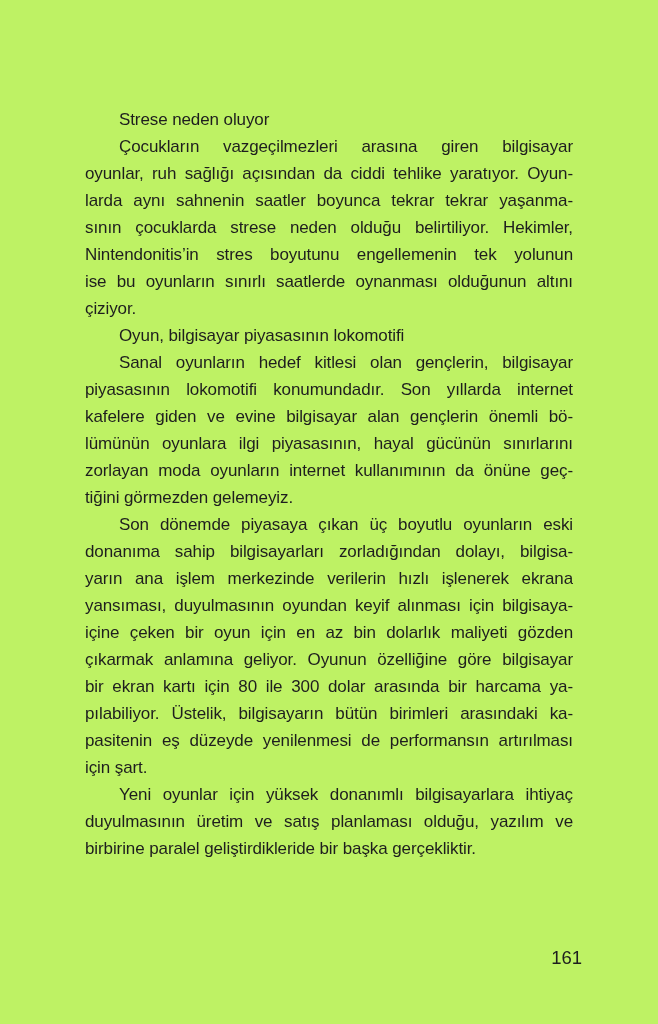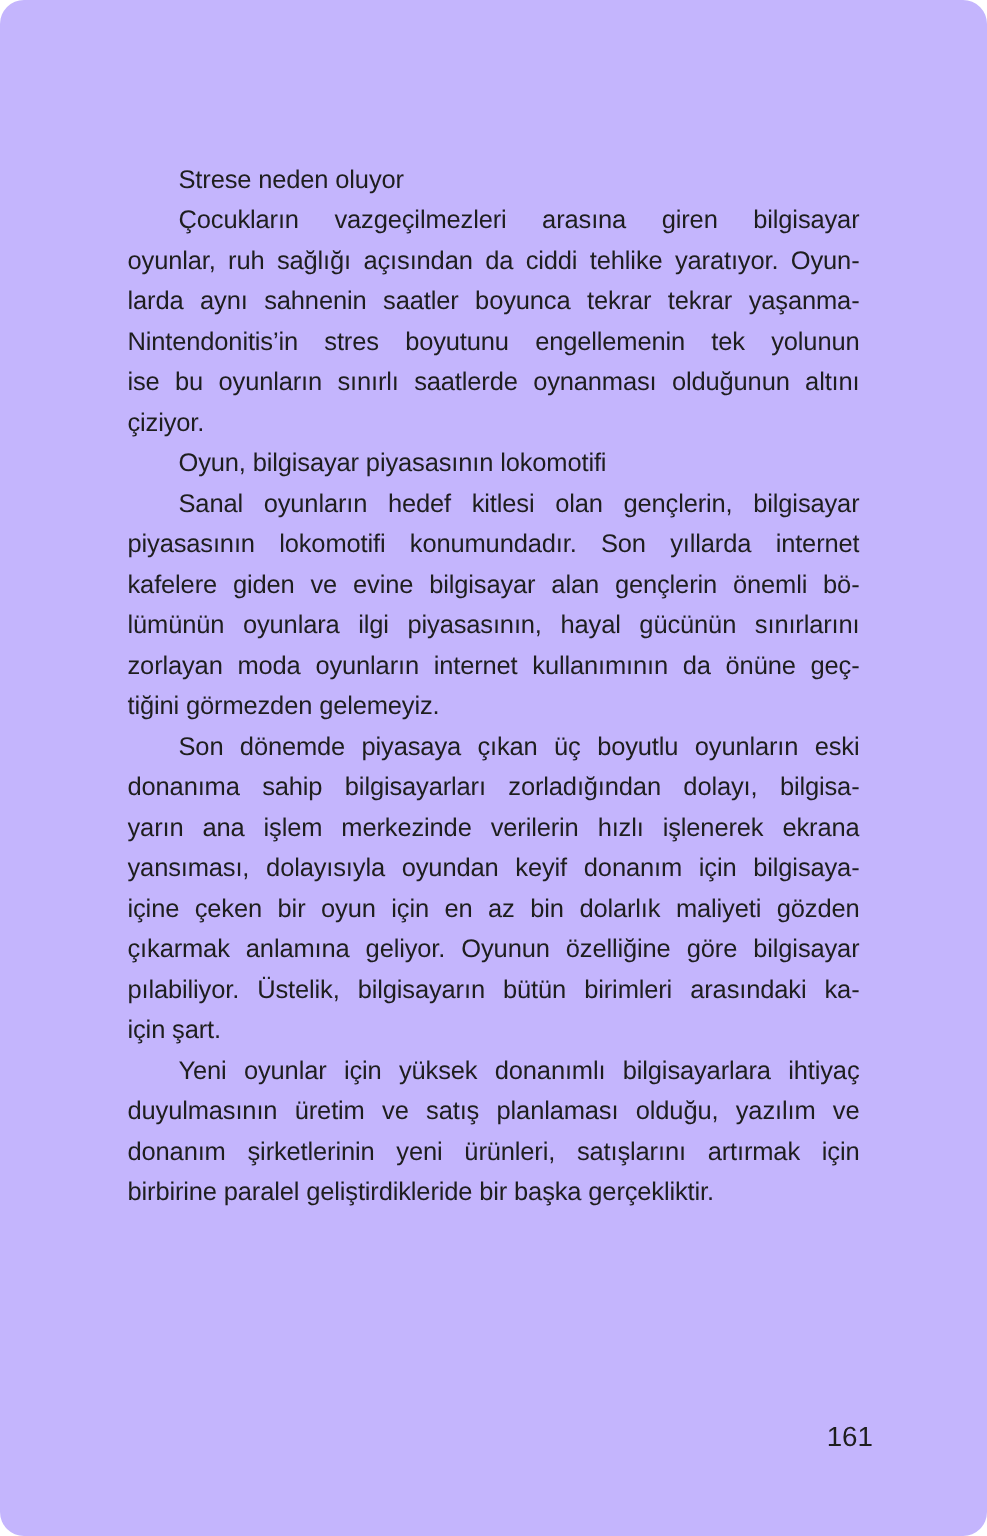--- a/index.html
+++ b/index.html
@@ -4,25 +4,24 @@
 <style>
   html, body {
     margin: 0;
     padding: 0;
     background: #ffffff;
   }
   .page {
     position: relative;
     width: 658px;
     height: 1024px;
-    background: #c4b5fd;
+    background: #bef264;
     overflow: hidden;
     font-family: "Liberation Sans", sans-serif;
     color: #1e1e1e;
-    border-radius: 16px;
   }
   .text-body {
     position: absolute;
     left: 85px;
     top: 106px;
     width: 488px;
     font-size: 17px;
     line-height: 27px;
     letter-spacing: -0.1px;
   }
@@ -53,46 +52,48 @@
 
 <div class="page">
   <div class="text-body" id="text-body">
       <div class="block heading">
         <div class="line first">Strese neden oluyor</div>
       </div>
       <div class="block paragraph">
         <div class="line first just">Çocukların vazgeçilmezleri arasına giren bilgisayar</div>
         <div class="line just">oyunlar, ruh sağlığı açısından da ciddi tehlike yaratıyor. Oyun-</div>
         <div class="line just">larda aynı sahnenin saatler boyunca tekrar tekrar yaşanma-</div>
+        <div class="line just">sının çocuklarda strese neden olduğu belirtiliyor. Hekimler,</div>
         <div class="line just">Nintendonitis’in stres boyutunu engellemenin tek yolunun</div>
         <div class="line just">ise bu oyunların sınırlı saatlerde oynanması olduğunun altını</div>
         <div class="line">çiziyor.</div>
       </div>
       <div class="block heading">
         <div class="line first">Oyun, bilgisayar piyasasının lokomotifi</div>
       </div>
       <div class="block paragraph">
         <div class="line first just">Sanal oyunların hedef kitlesi olan gençlerin, bilgisayar</div>
         <div class="line just">piyasasının lokomotifi konumundadır. Son yıllarda internet</div>
         <div class="line just">kafelere giden ve evine bilgisayar alan gençlerin önemli bö-</div>
         <div class="line just">lümünün oyunlara ilgi piyasasının, hayal gücünün sınırlarını</div>
         <div class="line just">zorlayan moda oyunların internet kullanımının da önüne geç-</div>
         <div class="line">tiğini görmezden gelemeyiz.</div>
       </div>
       <div class="block paragraph">
         <div class="line first just">Son dönemde piyasaya çıkan üç boyutlu oyunların eski</div>
         <div class="line just">donanıma sahip bilgisayarları zorladığından dolayı, bilgisa-</div>
         <div class="line just">yarın ana işlem merkezinde verilerin hızlı işlenerek ekrana</div>
-        <div class="line just">yansıması, dolayısıyla oyundan keyif donanım için bilgisaya-</div>
+        <div class="line just">yansıması, duyulmasının oyundan keyif alınması için bilgisaya-</div>
         <div class="line just">içine çeken bir oyun için en az bin dolarlık maliyeti gözden</div>
         <div class="line just">çıkarmak anlamına geliyor. Oyunun özelliğine göre bilgisayar</div>
+        <div class="line just">bir ekran kartı için 80 ile 300 dolar arasında bir harcama ya-</div>
         <div class="line just">pılabiliyor. Üstelik, bilgisayarın bütün birimleri arasındaki ka-</div>
+        <div class="line just">pasitenin eş düzeyde yenilenmesi de performansın artırılması</div>
         <div class="line">için şart.</div>
       </div>
       <div class="block paragraph">
         <div class="line first just">Yeni oyunlar için yüksek donanımlı bilgisayarlara ihtiyaç</div>
         <div class="line just">duyulmasının üretim ve satış planlaması olduğu, yazılım ve</div>
-        <div class="line just">donanım şirketlerinin yeni ürünleri, satışlarını artırmak için</div>
         <div class="line">birbirine paralel geliştirdikleride bir başka gerçekliktir.</div>
       </div>
     </div>
   <div class="page-number">161</div>
 </div>
 
 </body></html>

